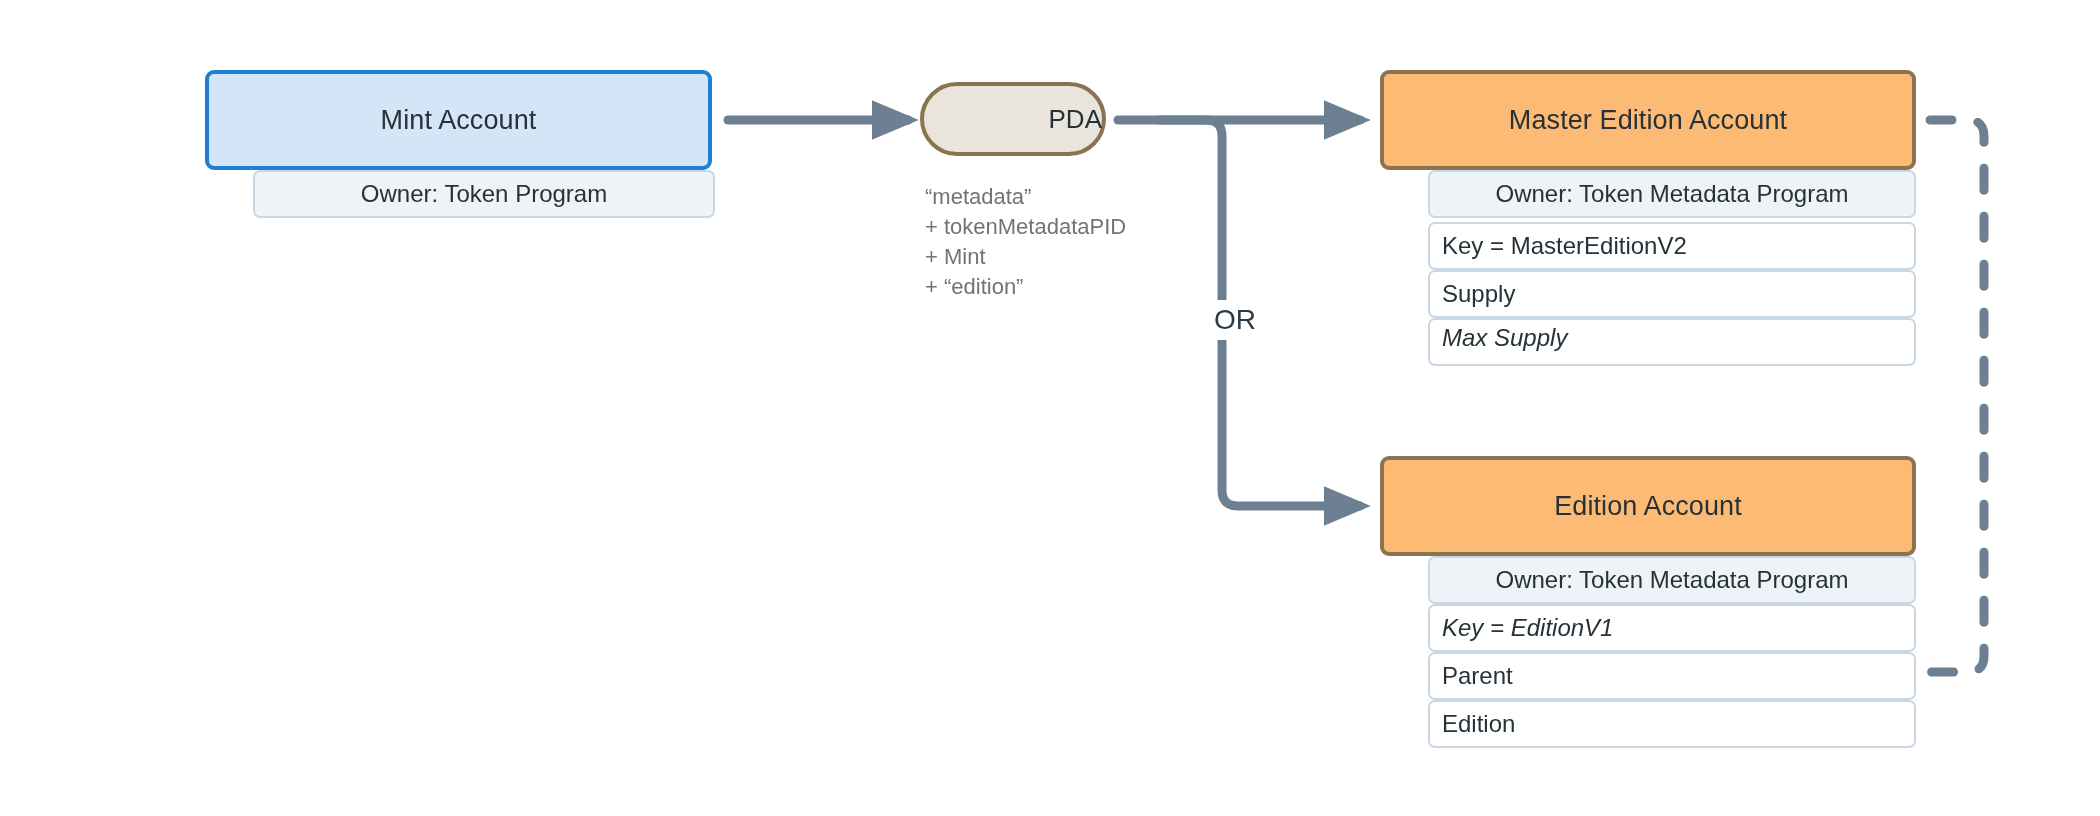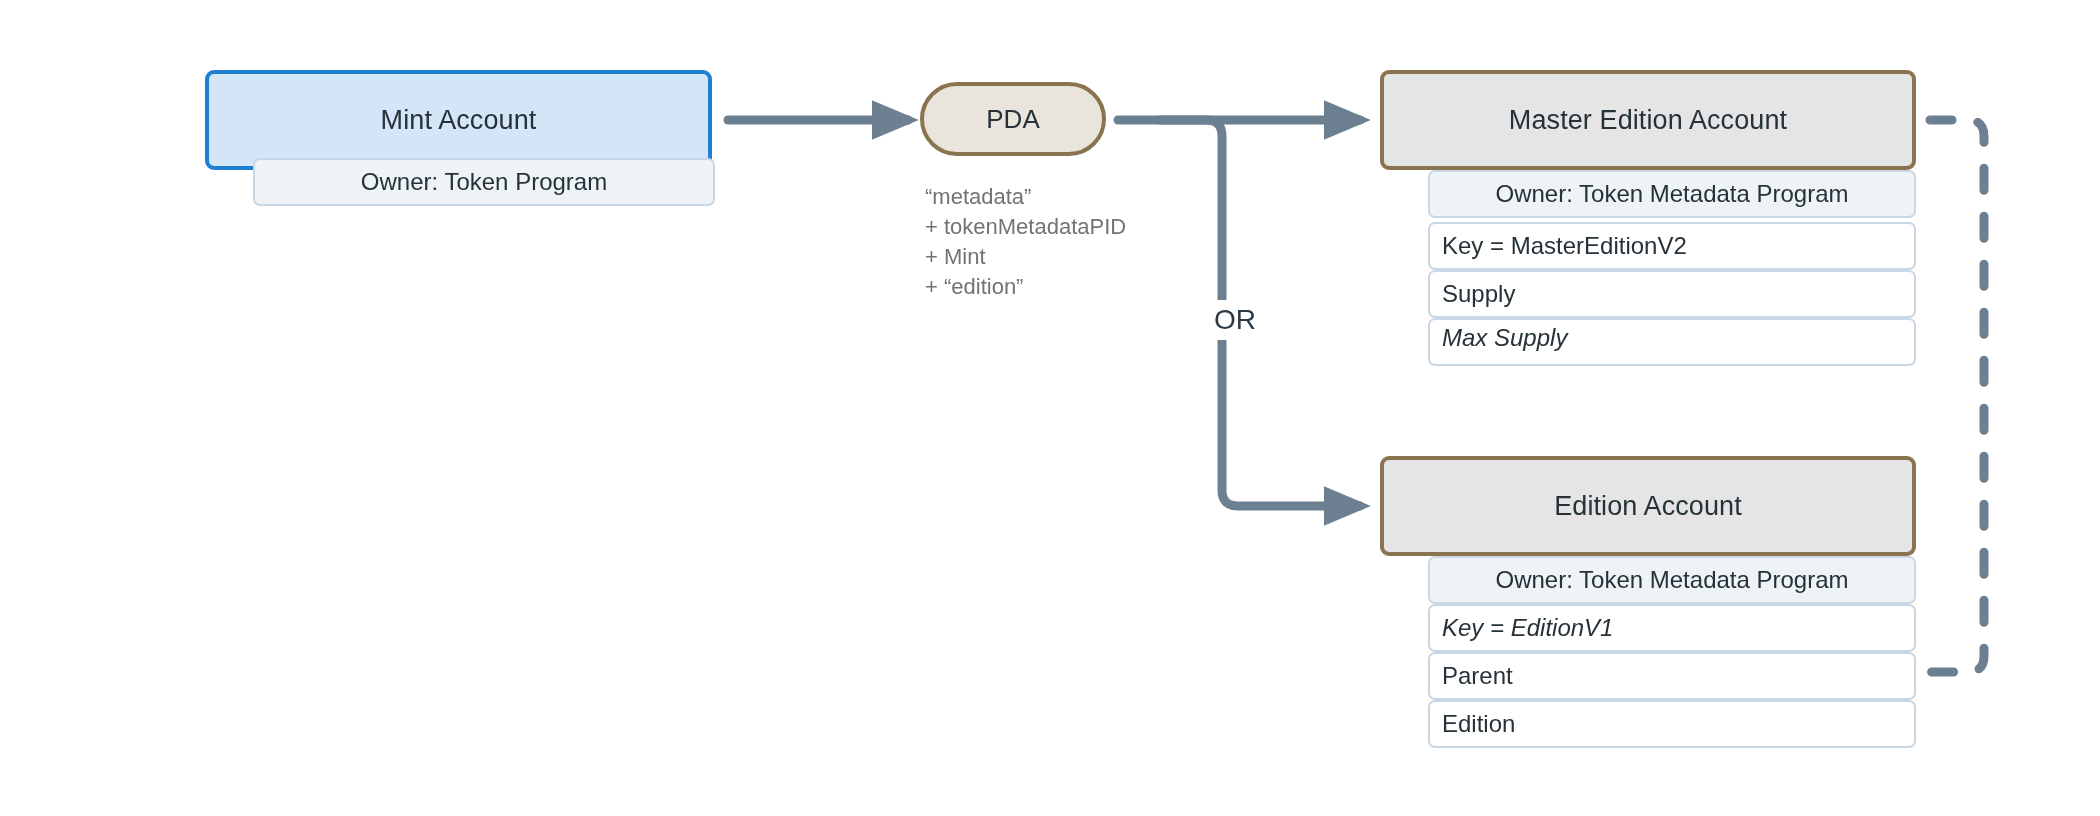--- a/index.html
+++ b/index.html
@@ -46,35 +46,35 @@
   }
 
   
   .hdr-blue {
     background: #d4e5f7;
     border: 4px solid #1f7fd0;
     border-radius: 9px;
   }
   
   .hdr-beige {
-    background: #e5e5e5;
+    background: #fdba74;
     border: 4px solid #8a7450;
     border-radius: 9px;
   }
 
   
   .pda-pill {
     position: absolute;
     box-sizing: border-box;
     background: #e9e5dc;
     border: 4px solid #8a7450;
     border-radius: 40px;
     display: flex;
     align-items: center;
-    justify-content: center;
+    justify-content: flex-end;
     font-size: 26px;
     color: #263238;
   }
 
   
   .field-row {
     position: absolute;
     box-sizing: border-box;
     border: 2px solid #c9d7e4;
     border-radius: 7px;
@@ -136,21 +136,21 @@
     <path d="M1160,120 L1206,120 Q1222,120 1222,136 L1222,490 Q1222,506 1238,506 L1360,506" fill="none" stroke="#6d8091" stroke-width="9" stroke-linecap="round" stroke-linejoin="round" marker-end="url(#arrowhead)"></path>
 
      Edition Account "Parent" (dashed return) --&gt;
     <path d="M1930,120 L1968,120 Q1984,120 1984,136 L1984,656 Q1984,672 1968,672 L1912,672" fill="none" stroke="#6d8091" stroke-width="9" stroke-linecap="round" stroke-linejoin="round" stroke-dasharray="22 26"></path>
   </svg>
 
   <div class="node">
     <div class="node-header hdr-blue" style="left:205px; top:70px; width:507px; height:100px;">
       <span>Mint Account</span>
     </div>
-    <div class="field-row owner" style="left:253px; top:158px; width:462px; height:48px;">
+    <div class="field-row owner" style="left:253px; top:170px; width:462px; height:48px;">
       <span>Owner: Token Program</span>
     </div>
   </div>
 
   <div class="node">
     <div class="pda-pill" style="left:920px; top:82px; width:186px; height:74px;">
       <span>PDA</span>
     </div>
     <div class="seed-caption" style="left:925px; top:182px;">“metadata”
 + tokenMetadataPID

